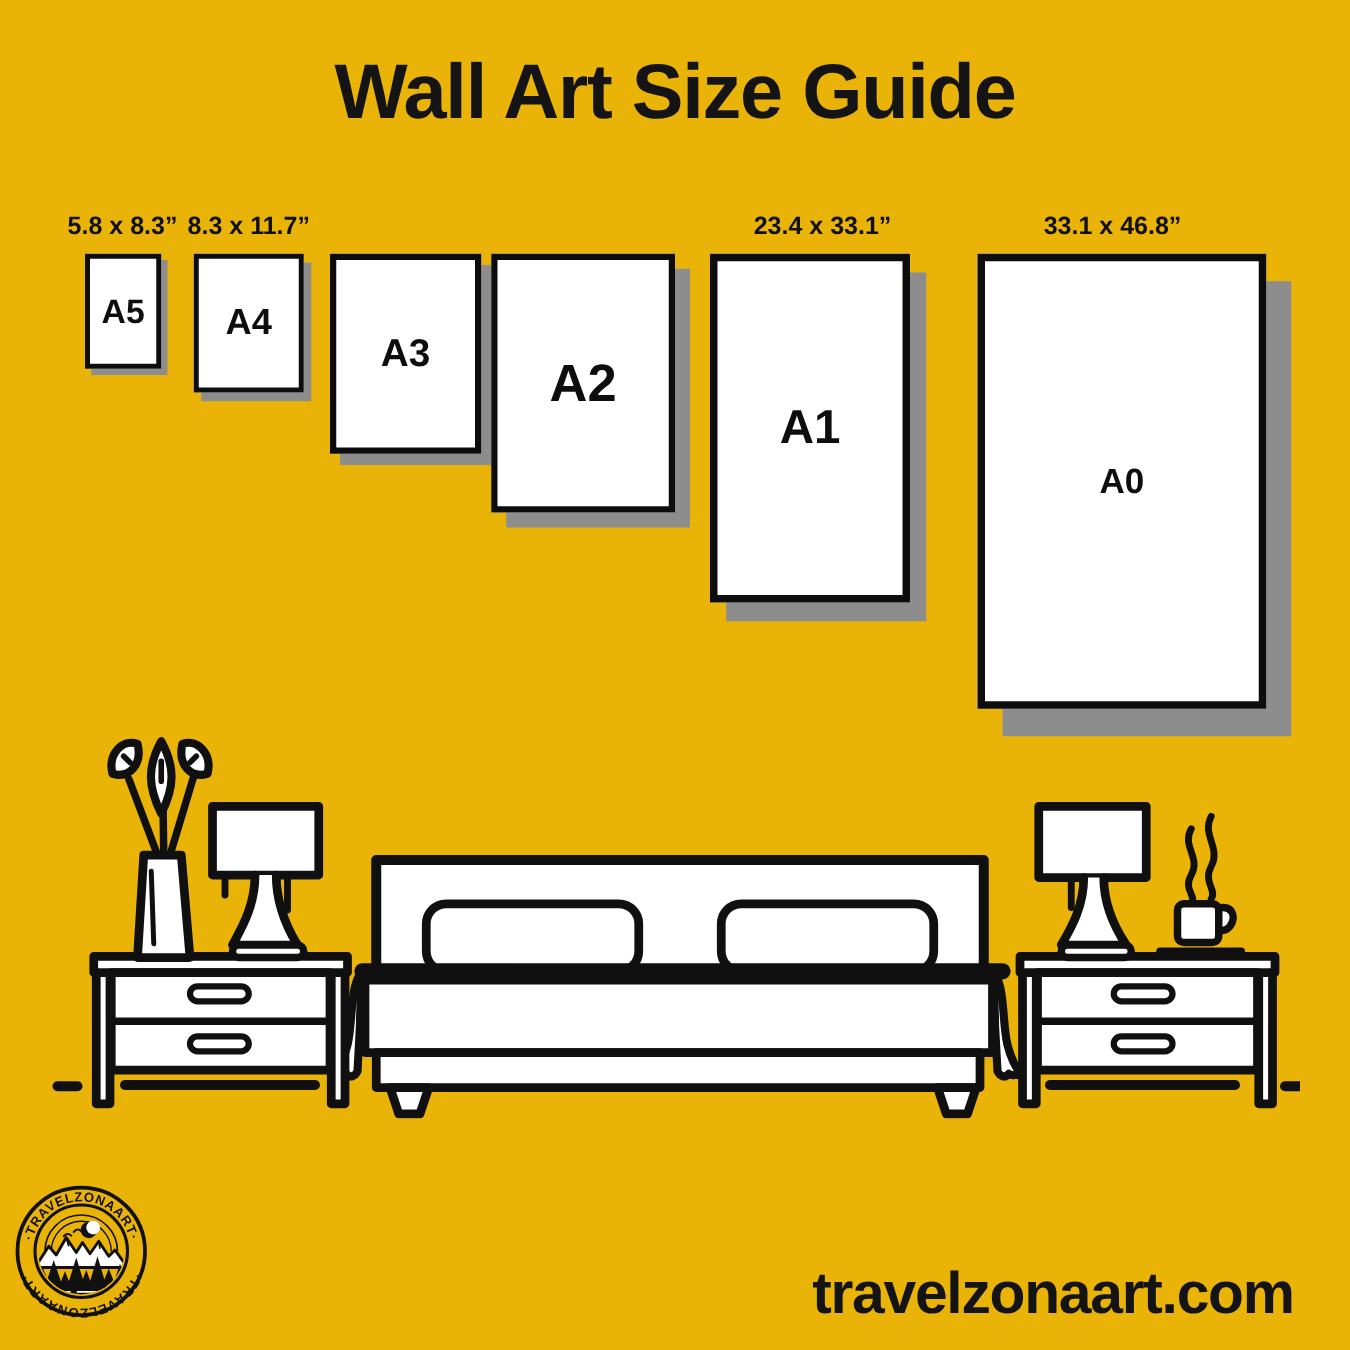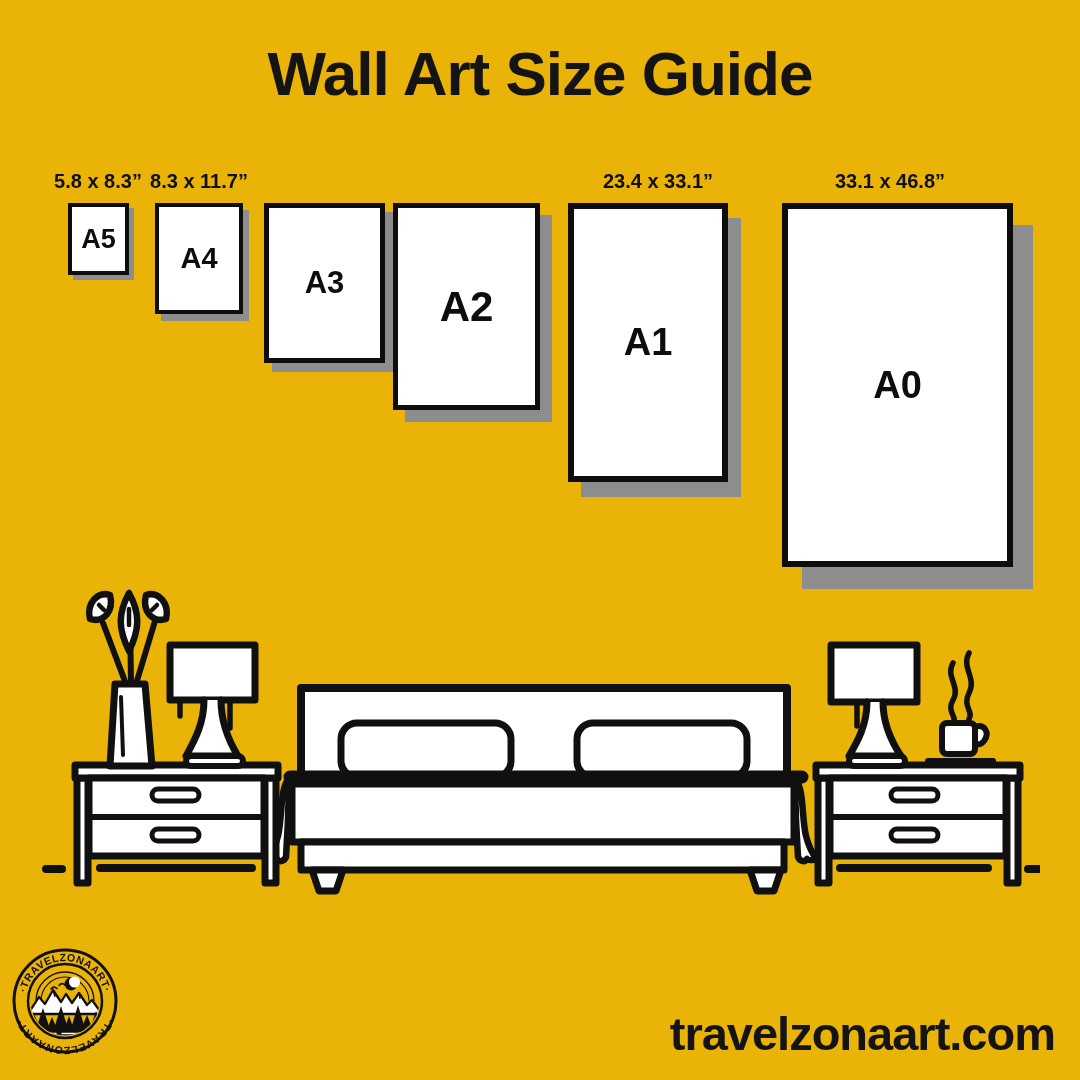--- a/index.html
+++ b/index.html
@@ -13,33 +13,33 @@
   }
   .dim-label{
     position:absolute;top:170px;width:220px;text-align:center;
     font-size:20px;font-weight:bold;color:#101010;white-space:nowrap;
   }
   .frame{
     position:absolute;top:203px;box-sizing:border-box;background:#fff;
     border:4px solid #0d0d0d;display:flex;align-items:center;justify-content:center;
     font-weight:bold;color:#0d0d0d;
   }
-  .f-a5{left:68px;width:61px;height:72px;box-shadow:5px 5px 0 #8d8d8d;font-size:27px;}
+  .f-a5{left:68px;width:61px;height:92px;box-shadow:5px 5px 0 #8d8d8d;font-size:27px;}
   .f-a4{left:155px;width:88px;height:111px;box-shadow:6px 7px 0 #8d8d8d;font-size:29px;}
   .f-a3{left:264px;width:121px;height:160px;border-width:5px;box-shadow:8px 9px 0 #8d8d8d;font-size:31px;}
   .f-a2{left:393px;width:147px;height:207px;border-width:5px;box-shadow:12px 12px 0 #8d8d8d;font-size:42px;}
   .f-a1{left:568px;width:160px;height:279px;border-width:6px;box-shadow:13px 15px 0 #8d8d8d;font-size:38px;}
-  .f-a0{left:782px;width:231px;height:364px;border-width:6px;box-shadow:20px 22px 0 #8d8d8d;font-size:38px;}
+  .f-a0{left:782px;width:231px;height:364px;border-width:6px;box-shadow:20px 22px 0 #8d8d8d;font-size:28px;}
   .l-a5{left:-12px;} .l-a4{left:89px;} .l-a3{left:208px;}
   .l-a2{left:356px;} .l-a1{left:548px;} .l-a0{left:780px;}
   .scene{position:absolute;left:40px;top:585px;width:1000px;height:310px;}
   .logo{position:absolute;left:8px;top:940px;width:114px;height:122px;}
   .website{
     position:absolute;left:0;top:1006px;width:1035px;text-align:right;
-    font-size:47px;font-weight:bold;letter-spacing:-1px;color:#141414;margin-left:20px;
+    font-size:47px;font-weight:bold;letter-spacing:-1px;color:#141414;
   }
 </style>
 </head>
 <body>
 
 <div class="canvas">
 
   <div class="title">Wall Art Size Guide</div>
 
   <div class="dim-label l-a5">5.8 x 8.3”</div>

